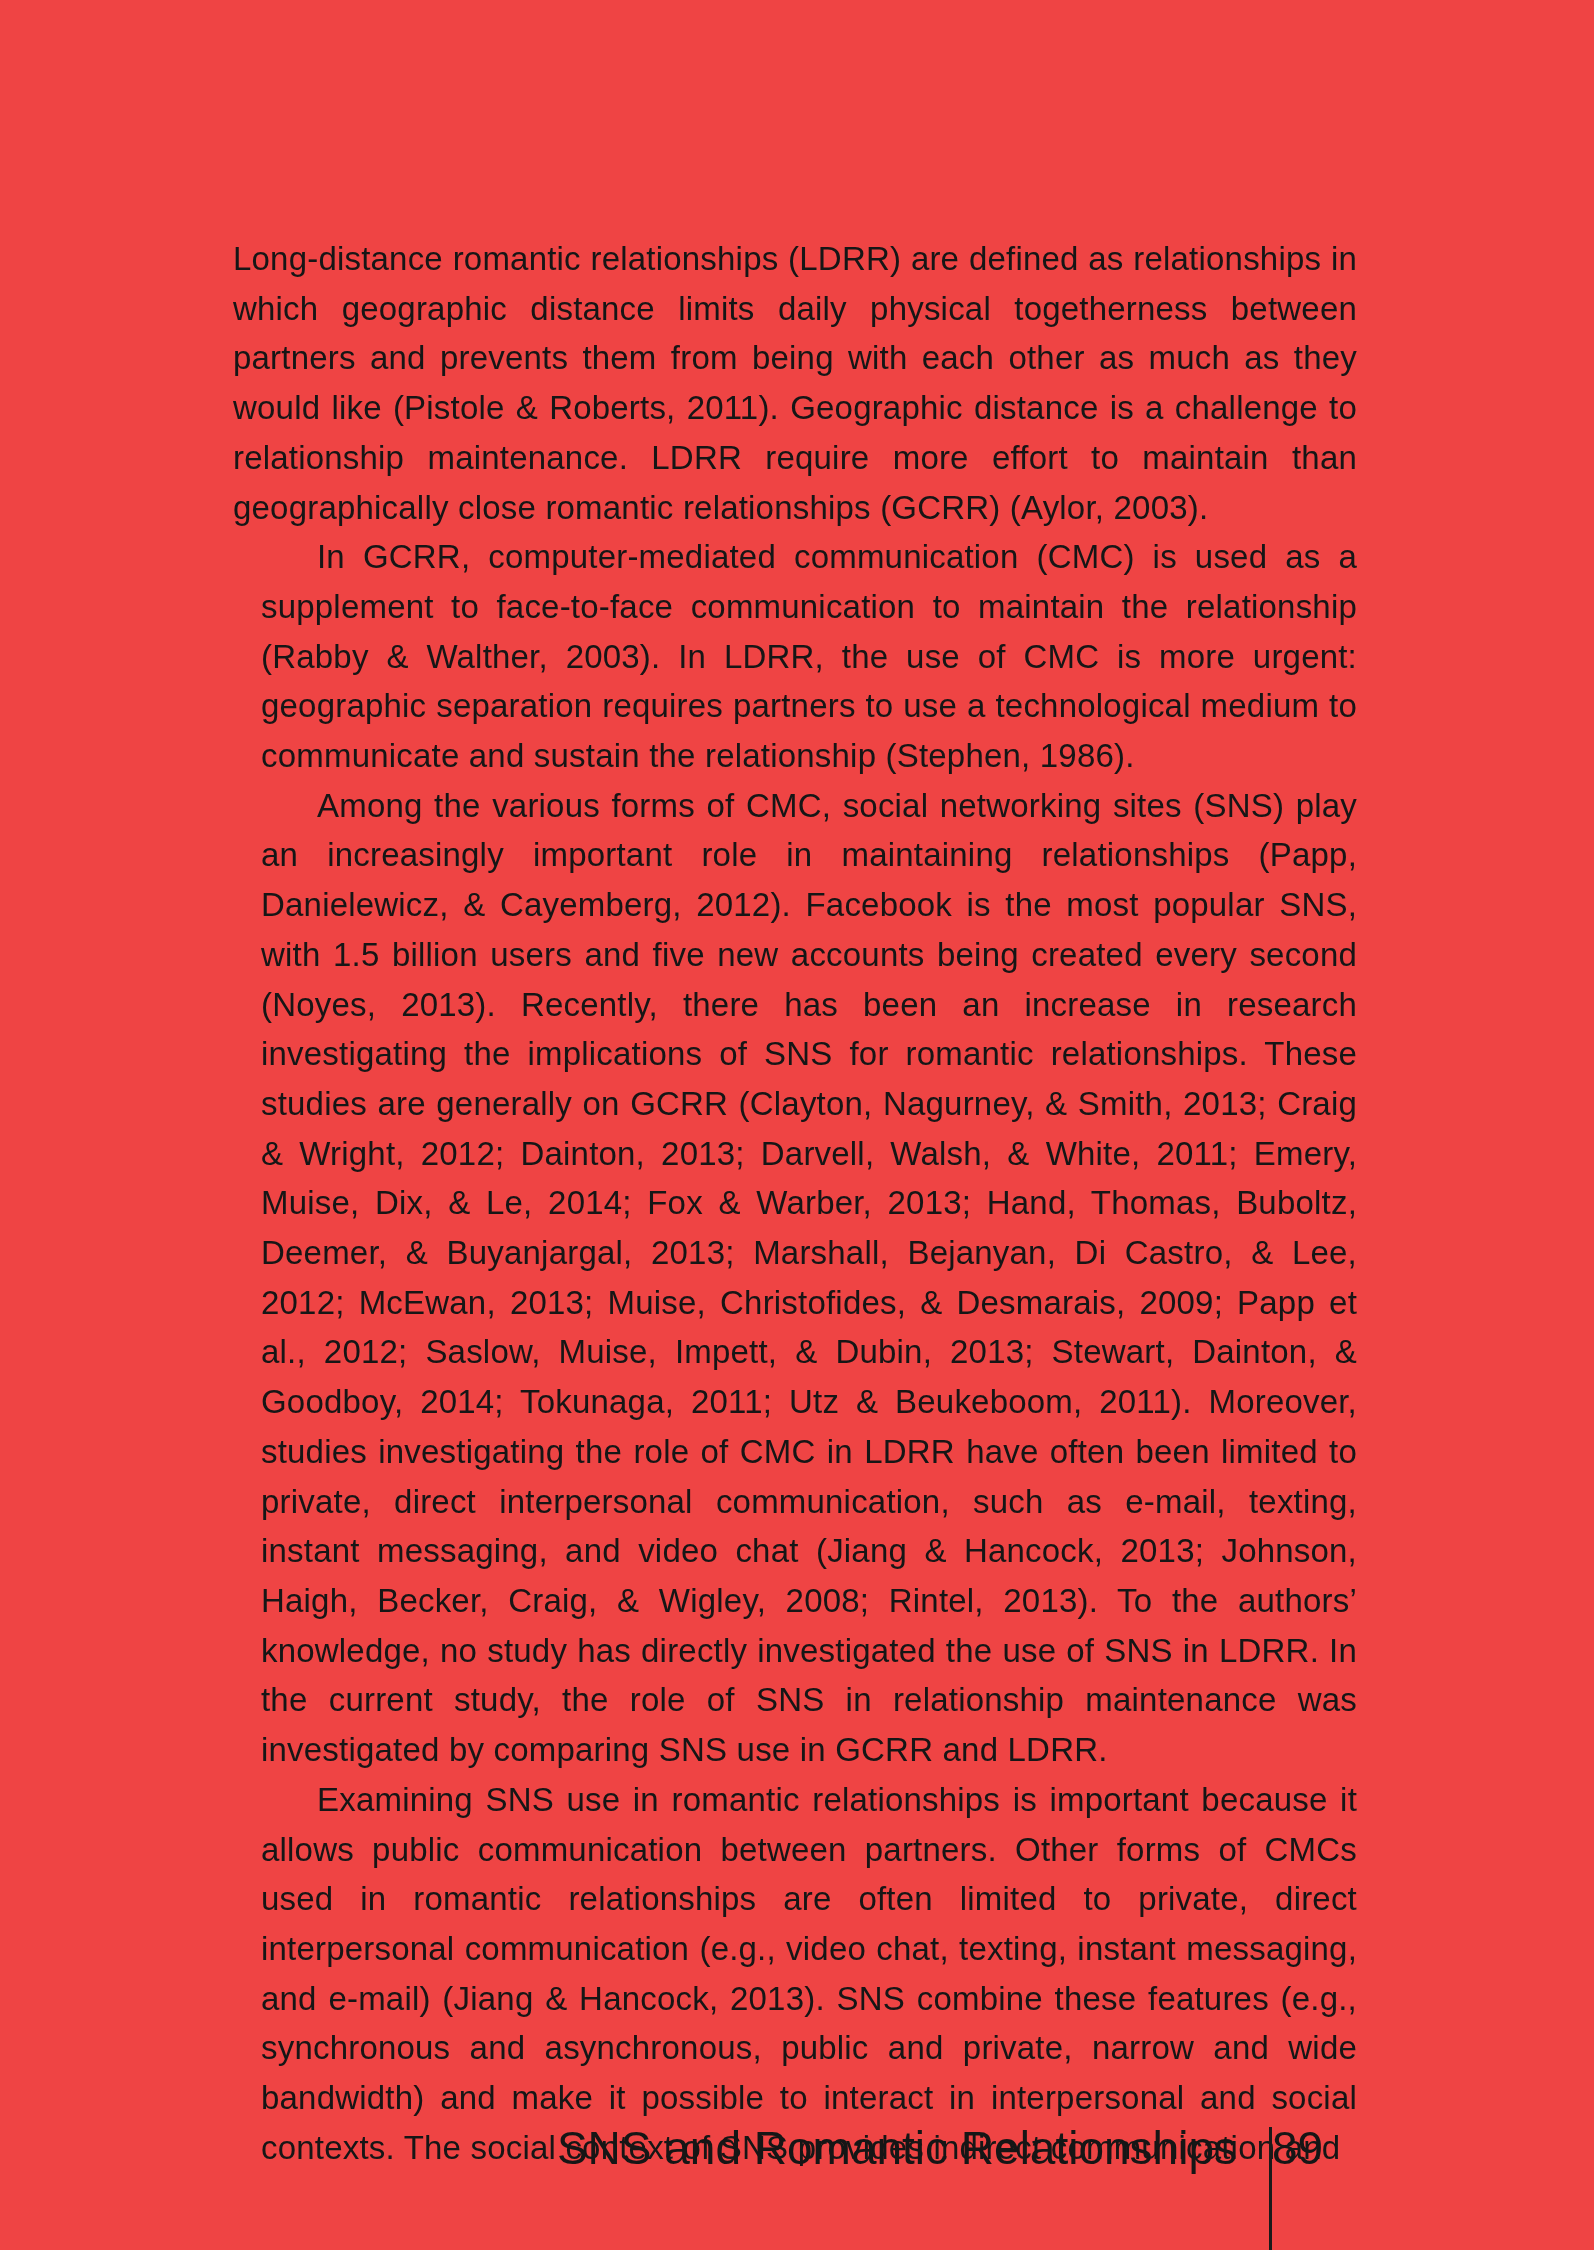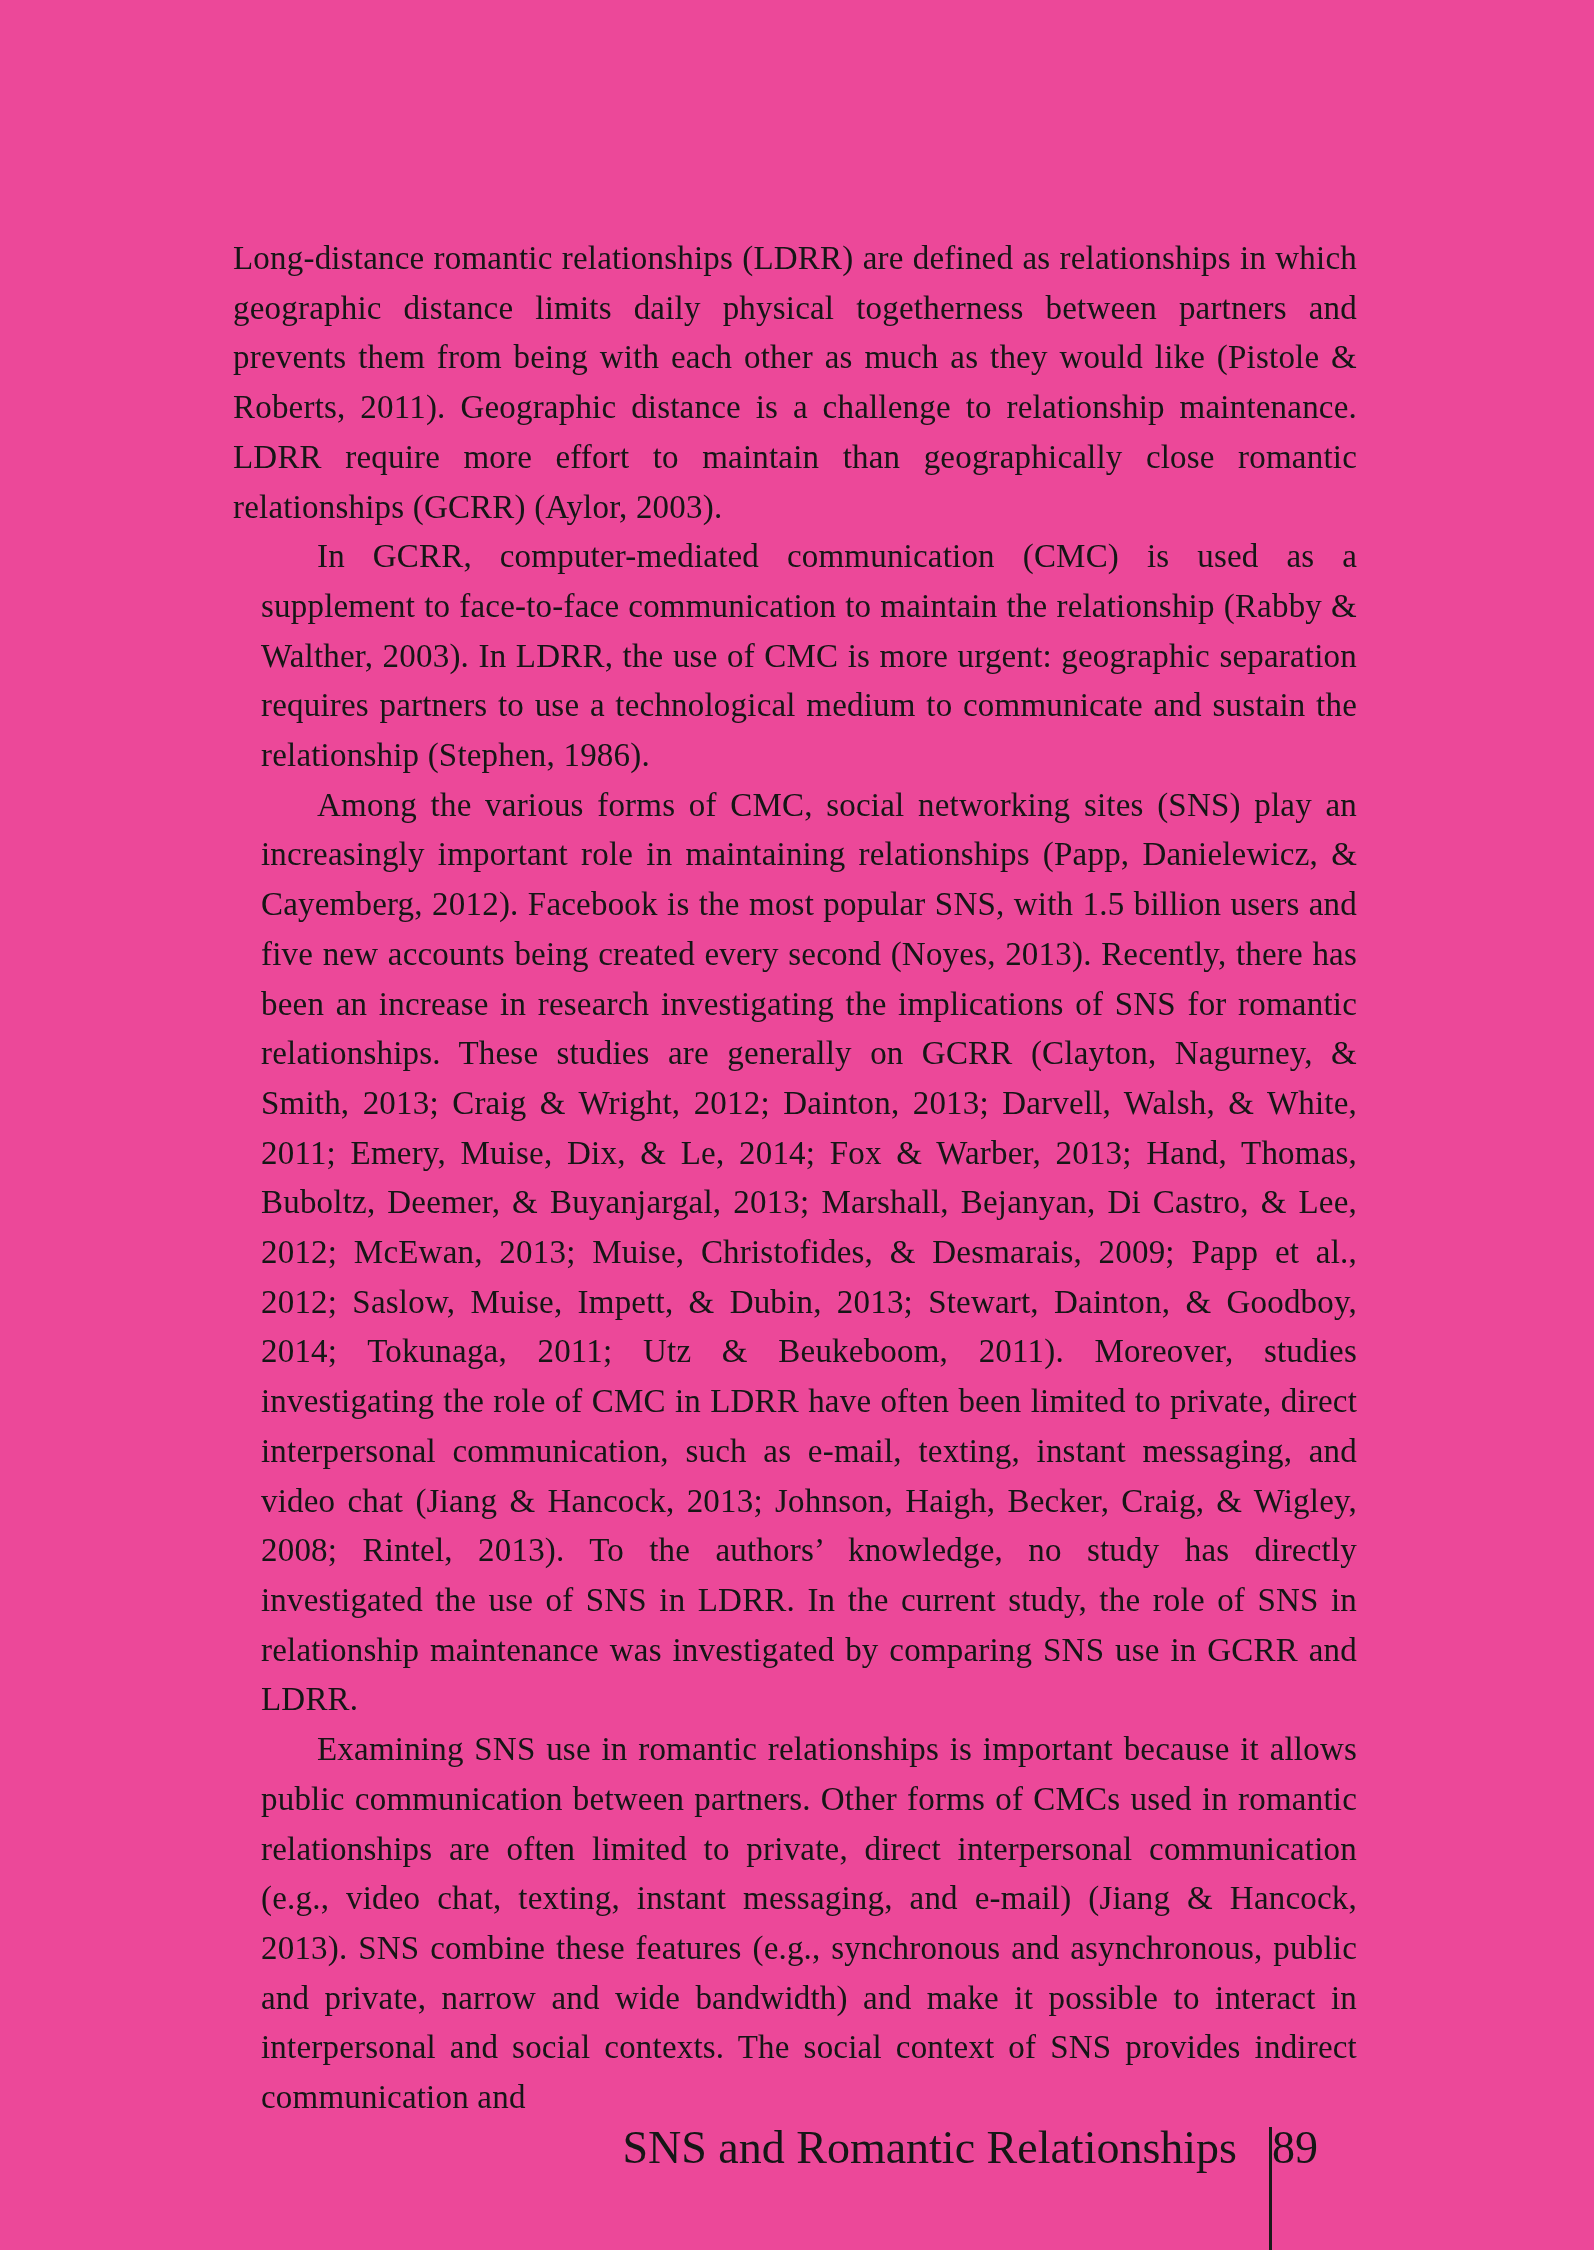--- a/index.html
+++ b/index.html
@@ -4,23 +4,23 @@
 <style>
   html, body {
     margin: 0;
     padding: 0;
     background: #ffffff;
   }
   .page {
     position: relative;
     width: 1594px;
     height: 2250px;
-    background: #ec4899;
+    background: #ef4444;
     overflow: hidden;
-    font-family: Liberation Serif, serif;
+    font-family: Liberation Sans, sans-serif;
     color: #161616;
   }
   .text-block {
     position: absolute;
     left: 233px;
     top: 234px;
     width: 1124px;
   }
   .text-block p {
     margin: 0;

